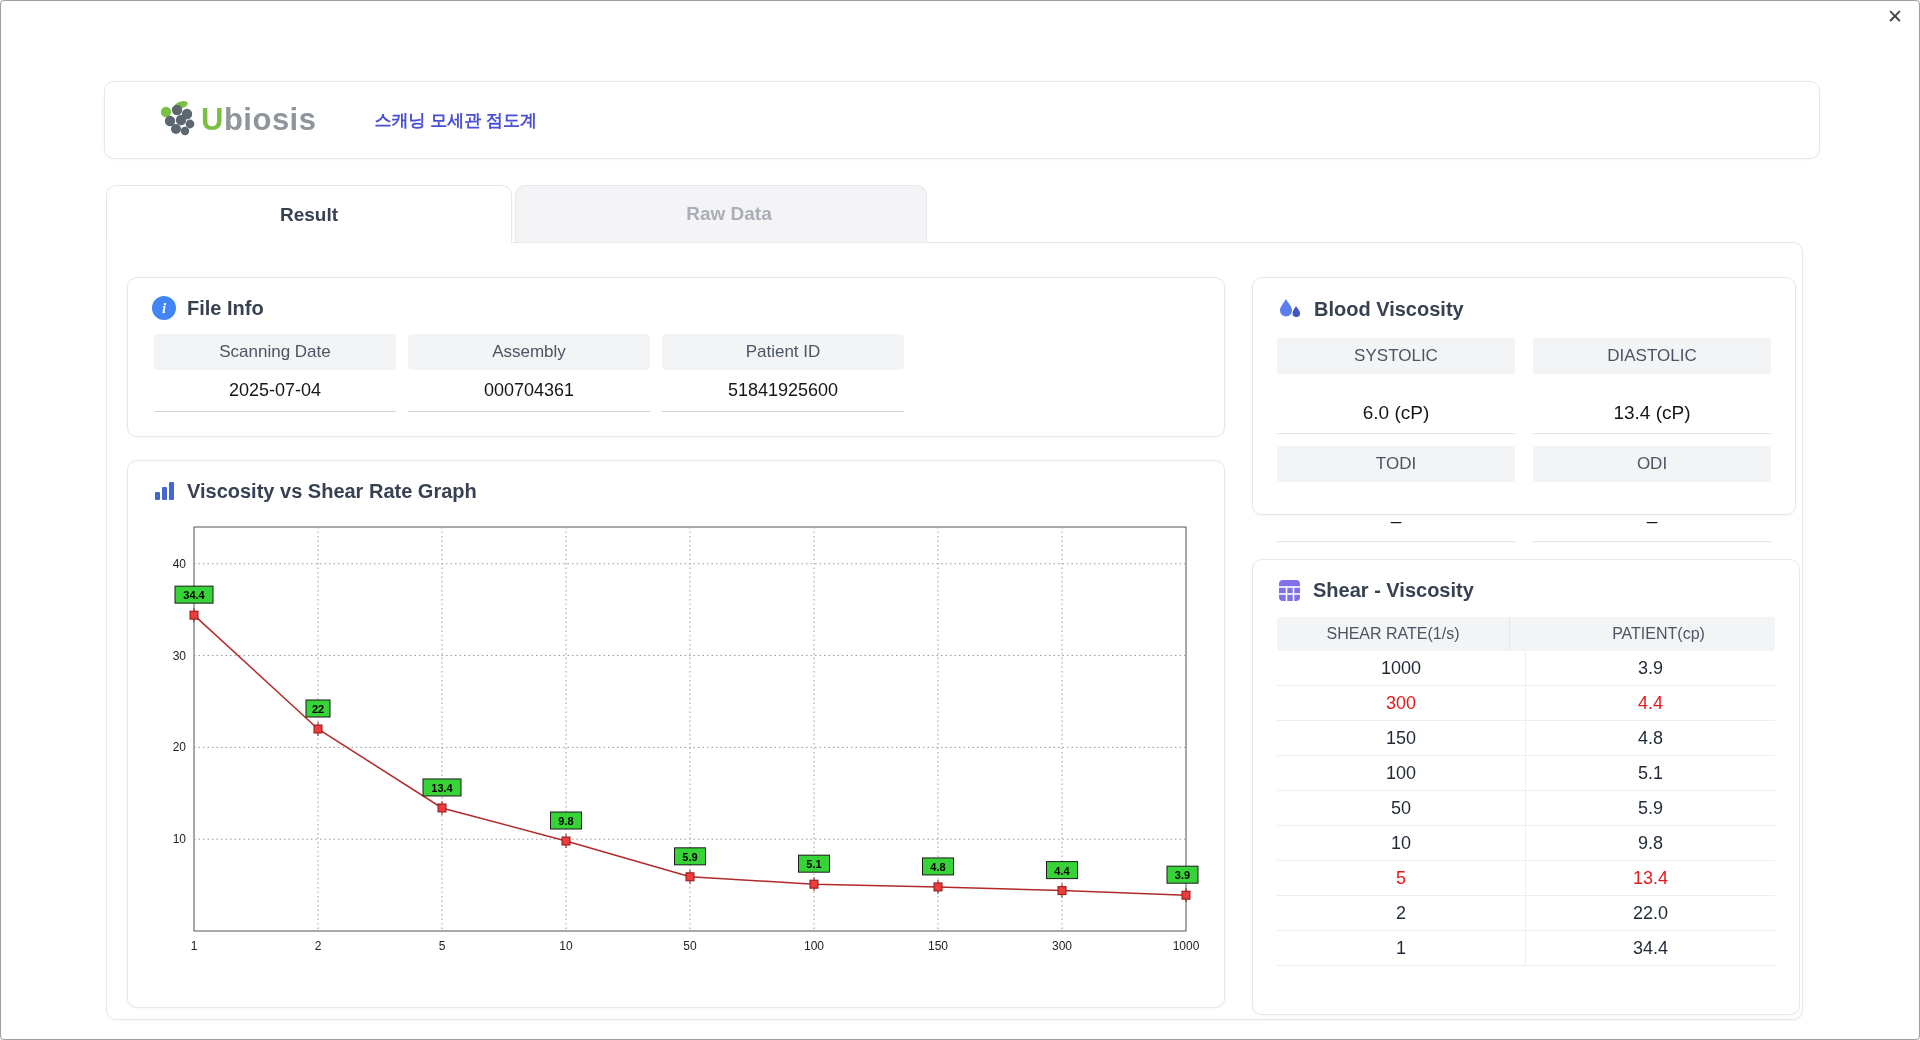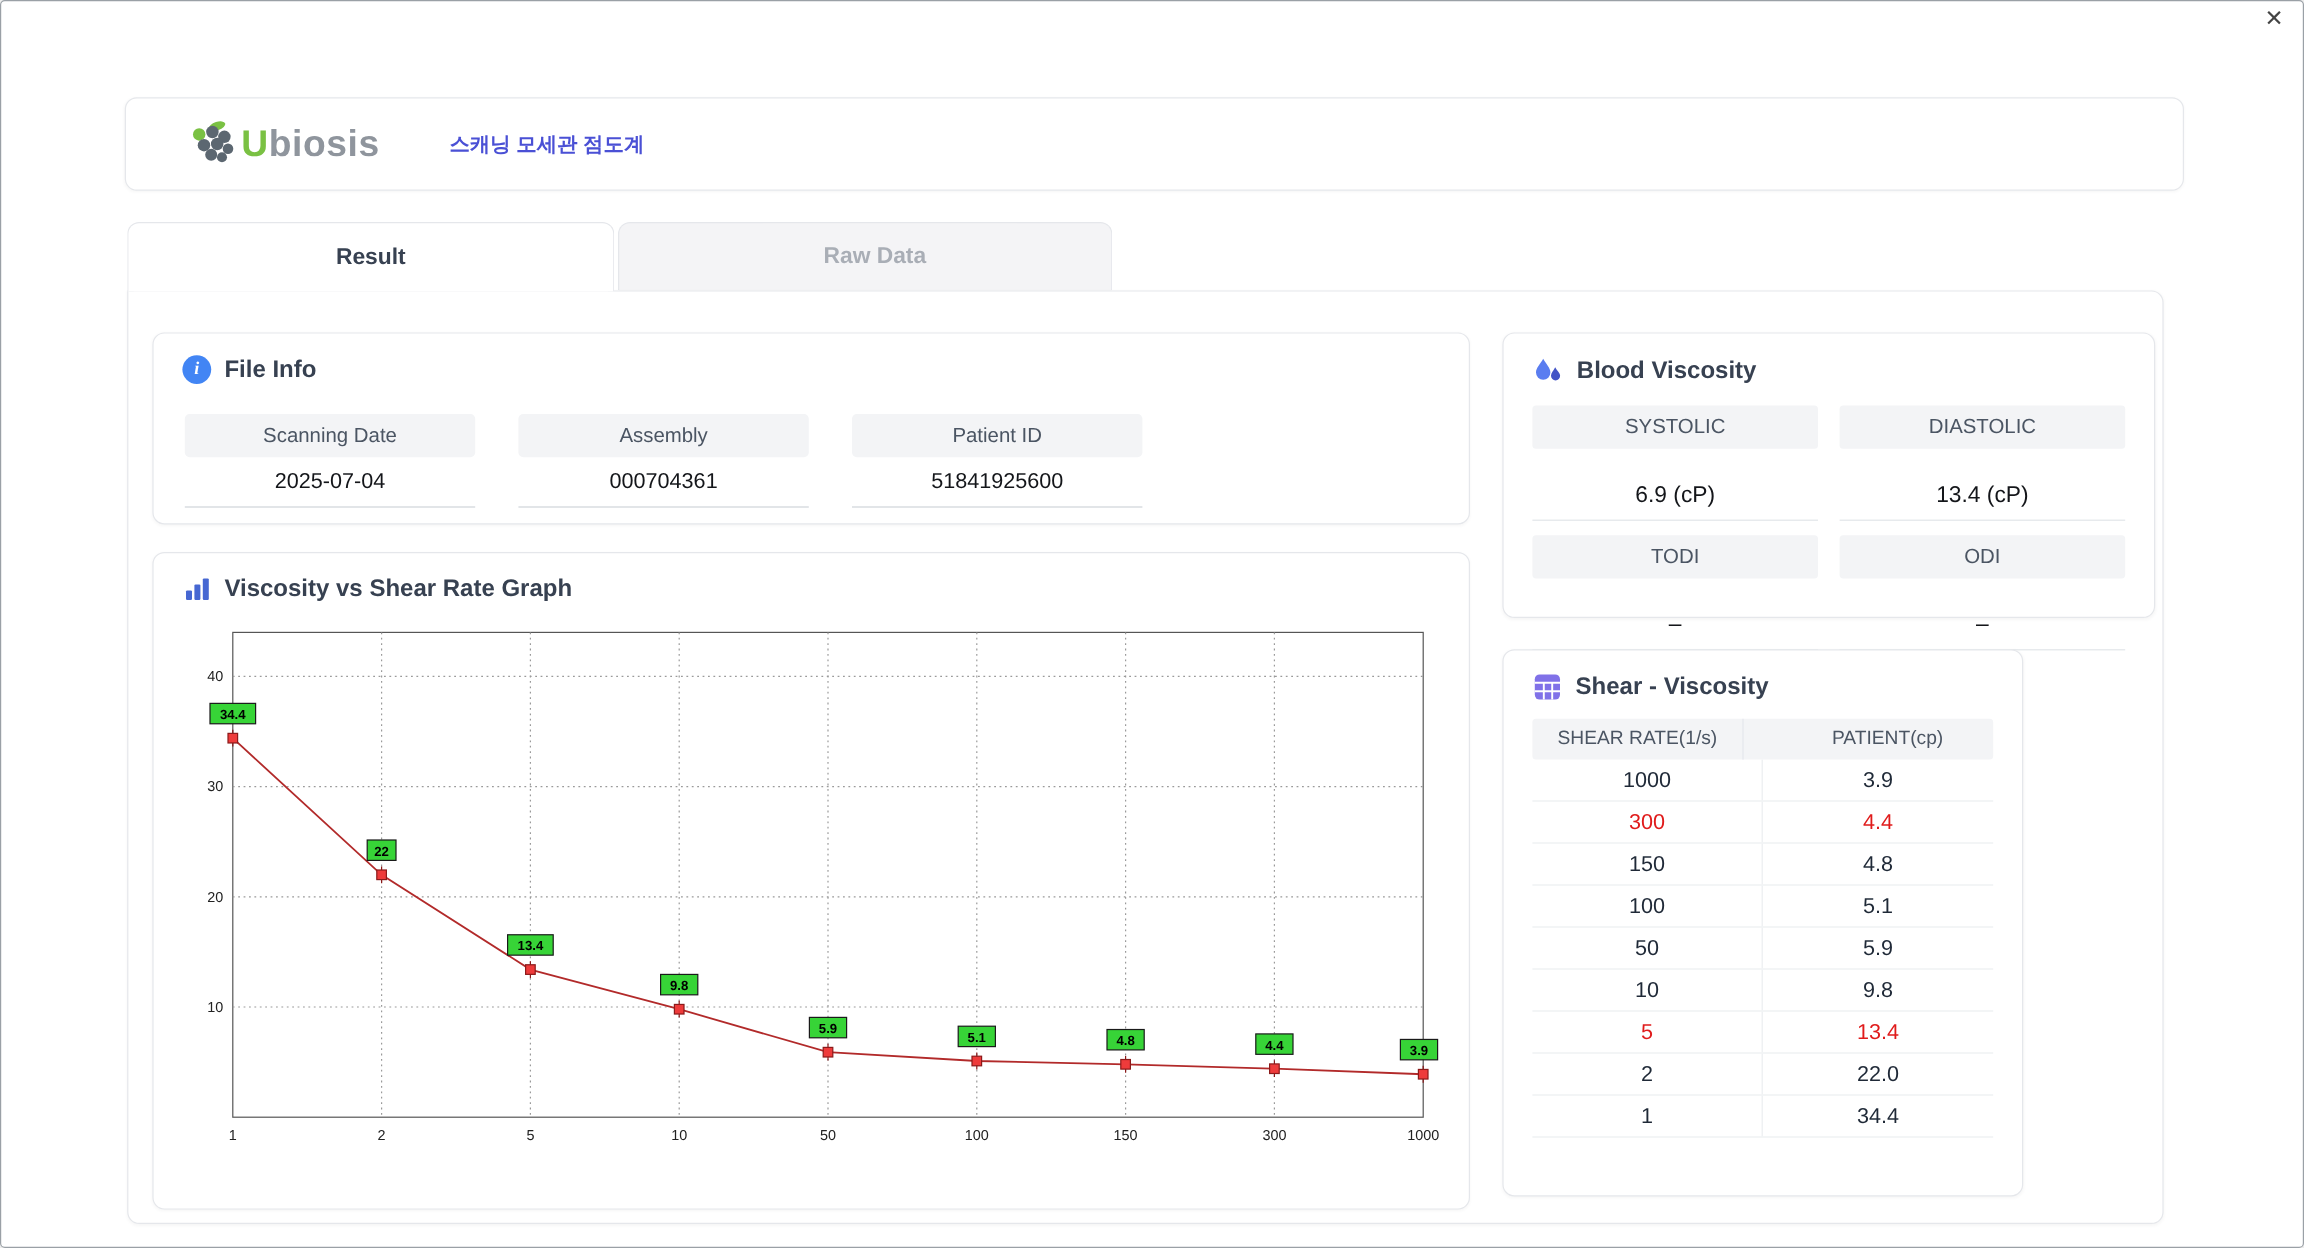--- a/index.html
+++ b/index.html
@@ -25,21 +25,21 @@
          border-radius:10px 10px 0 0; cursor:pointer; }
   .tab-active { left:105px; width:406px; height:58px; background:#fff; color:#374151; z-index:3; }
   .tab-inactive { left:514px; width:412px; height:57px; background:#f4f4f6; color:#a9aeb6; z-index:0;padding-left:16px; }
 
   .main-card { left:105px; top:241px; width:1697px; height:778px; border-radius:0 10px 10px 10px; z-index:1; }
 
   .card-title { display:flex; align-items:center; gap:11px; font-size:20px; font-weight:bold; color:#374151; }
 
   
   .fileinfo-card { left:126px; top:276px; width:1098px; height:160px; padding:18px 24px; z-index:2; }
-  .fi-fields { display:flex; gap:36px; margin-top:25px; margin-left:2px; }
+  .fi-fields { display:flex; gap:12px; margin-top:14px; margin-left:2px; }
   .fi-field { width:242px; }
   .fi-label { background:#f3f4f6; border-radius:4px; height:36px; display:flex; align-items:center;
               justify-content:center; font-size:17px; color:#4b5563; }
   .fi-value { height:42px; display:flex; align-items:center; justify-content:center;
               font-size:18px; color:#14161a; border-bottom:1px solid #cfd4da; }
 
   
   .graph-card { left:126px; top:459px; width:1098px; height:548px; padding:18px 24px; z-index:2; }
   .chart-wrap { margin-top:8px; }
 
@@ -47,21 +47,21 @@
   .bv-card { left:1251px; top:276px; width:544px; height:238px; padding:18px 24px; z-index:2; }
   .bv-grid { display:grid; grid-template-columns:1fr 1fr; gap:18px; }
   .bv-grid.first { margin-top:16px; }
   .bv-grid.second { margin-top:12px; }
   .bv-head { background:#f3f4f6; height:36px; display:flex; align-items:center; justify-content:center;
              font-size:17px; color:#4b5563; border-radius:3px; }
   .bv-val { height:42px; display:flex; align-items:center; justify-content:center;
             font-size:19px; color:#14161a; border-bottom:1px solid #e2e5e9; }
 
   
-  .sv-card { left:1251px; top:540px; width:434px; height:456px; padding:18px 24px; z-index:2; }
+  .sv-card { left:1251px; top:558px; width:548px; height:456px; padding:18px 24px; z-index:2; }
   .sv-head { display:grid; grid-template-columns:1fr 1fr; background:#f3f4f6; height:34px; margin-top:14px; border-radius:3px;gap:32px; }
   .sv-head > div { display:flex; align-items:center; justify-content:center; font-size:16px; color:#4b5563; }
   .sv-head > div:first-child { border-right:1px solid #e4e7eb; }
   .sv-row { display:grid; grid-template-columns:1fr 1fr; height:35px; border-bottom:1px solid #eceef1; }
   .sv-row > div { display:flex; align-items:center; justify-content:center; font-size:18px; color:#1f2937; }
   .sv-row > div:first-child { border-right:1px solid #eceef1; }
   .sv-row.red > div { color:#e01b1b; }
 
   
   .icon-circle-info { width:24px; height:24px; border-radius:50%; background:#4285f4; color:#fff;
@@ -200,21 +200,21 @@
     <div class="card-title">
       <svg width="26" height="26" viewBox="0 0 26 26">
         <path d="M9 3 C6.5 7.5 3 10.5 3 14.5 a6 6 0 0 0 12 0 C15 10.5 11.5 7.5 9 3 Z" fill="#5a7df0"></path>
         <path d="M19 10 C17.5 13 15.5 14.8 15.5 17.2 a3.8 3.8 0 0 0 7.6 0 C23.1 14.8 20.5 13 19 10 Z" fill="#4253c6"></path>
       </svg>
       <span>Blood Viscosity</span>
     </div>
     <div class="bv-grid first">
       <div class="bv-head">SYSTOLIC</div>
       <div class="bv-head">DIASTOLIC</div>
-      <div class="bv-val">6.9 (cP)</div>
+      <div class="bv-val">6.0 (cP)</div>
       <div class="bv-val">13.4 (cP)</div>
     </div>
     <div class="bv-grid second">
       <div class="bv-head">TODI</div>
       <div class="bv-head">ODI</div>
       <div class="bv-val">–</div>
       <div class="bv-val">–</div>
     </div>
   </div>
 

